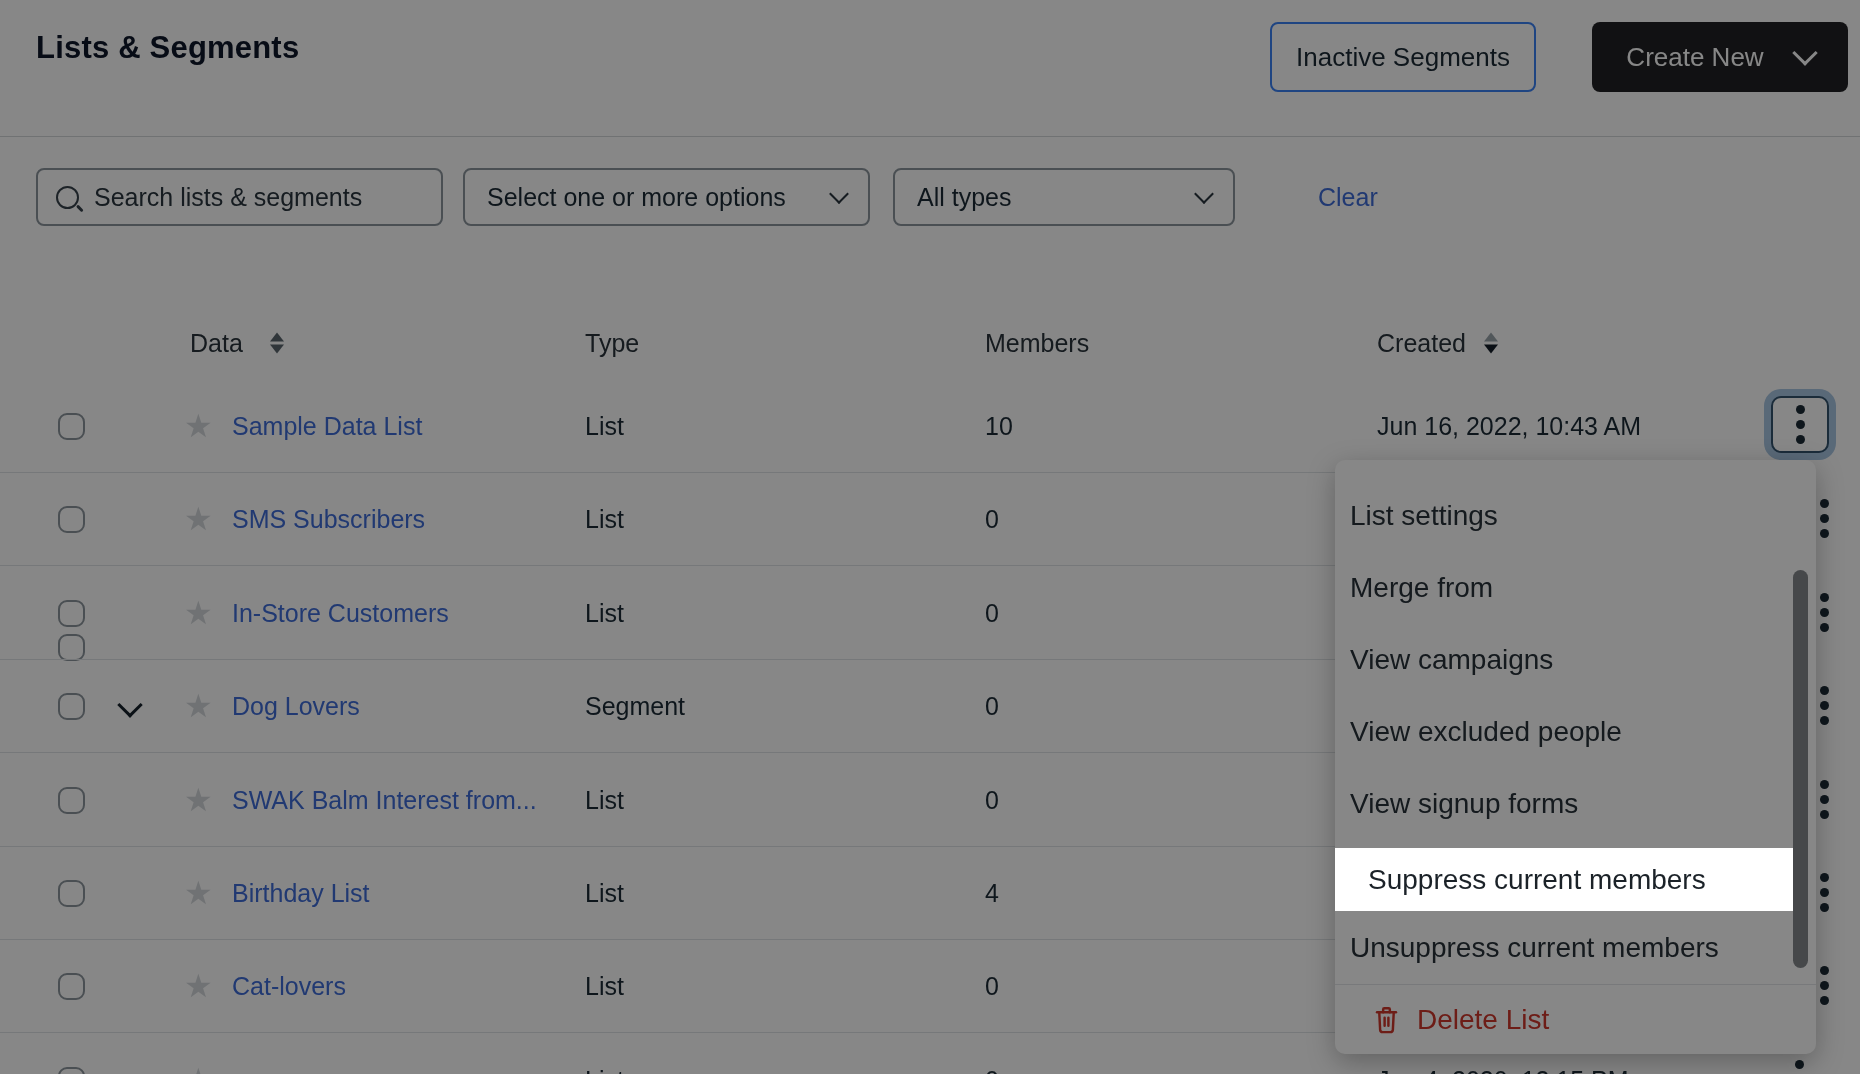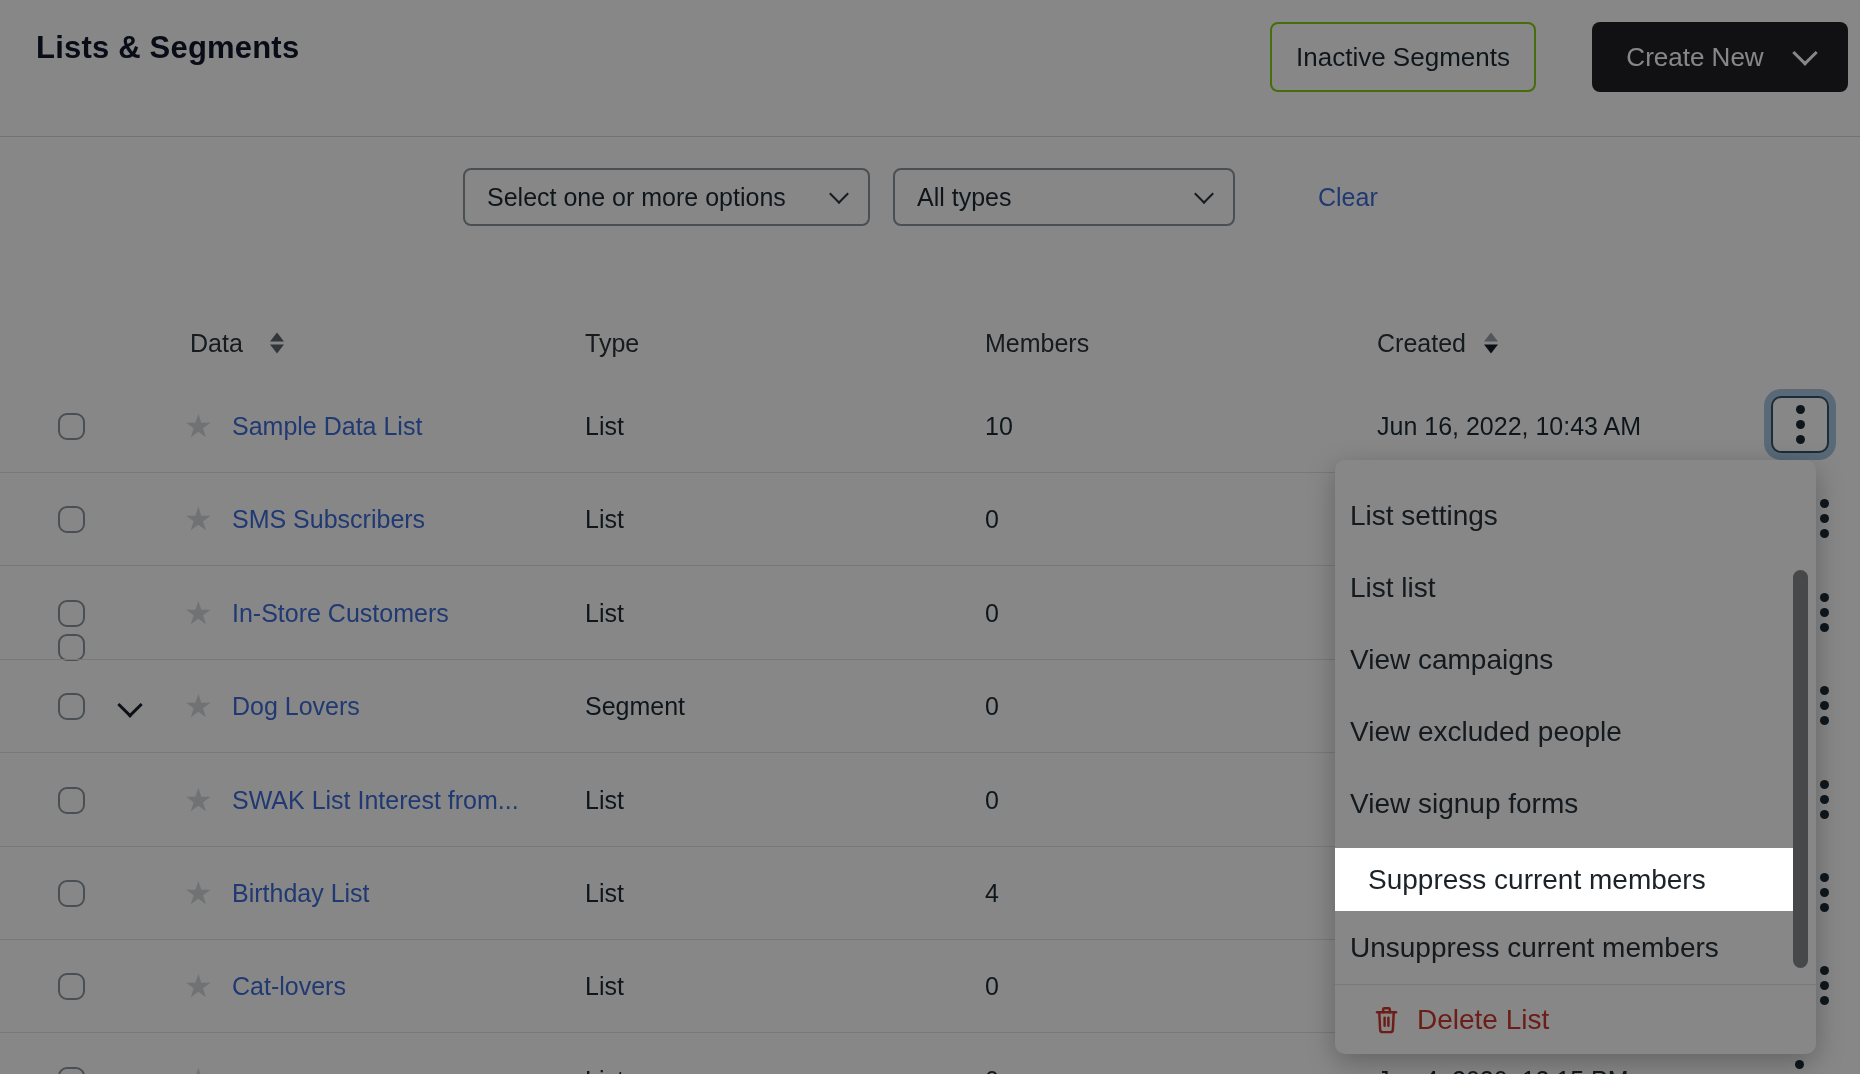--- a/index.html
+++ b/index.html
@@ -3,21 +3,21 @@
 <meta charset="utf-8">
 <style>
   html,body{margin:0;padding:0;}
   body{font-family:"Liberation Sans","DejaVu Sans",sans-serif;}
   .stage{position:relative;width:1860px;height:1074px;overflow:hidden;background:#ffffff;}
 
   
   .page-title{position:absolute;left:36px;top:30px;font-size:31px;font-weight:700;color:#0f172a;letter-spacing:.2px;}
   .hdr-divider{position:absolute;left:0;top:136px;width:1860px;height:1px;background:#d4d7da;}
   .btn{position:absolute;top:22px;height:70px;border-radius:8px;display:flex;align-items:center;justify-content:center;font-size:26px;box-sizing:border-box;cursor:pointer;}
-  .btn-outline{left:1270px;width:266px;background:#ffffff;border:2px solid #84cc16;color:#1c2b36;}
+  .btn-outline{left:1270px;width:266px;background:#ffffff;border:2px solid #3b82f6;color:#1c2b36;}
   .btn-dark{left:1592px;width:256px;background:#202124;border:none;color:#ffffff;gap:32px;}
   .chev{display:inline-block;border-right:2.5px solid currentColor;border-bottom:2.5px solid currentColor;transform:rotate(45deg);}
   .chev-lg{width:15px;height:15px;border-width:3px;margin-top:-8px;}
 
   
   .field{position:absolute;top:168px;height:58px;border:2px solid #8d969d;border-radius:8px;box-sizing:border-box;display:flex;align-items:center;background:#ffffff;font-size:25px;color:#2b363f;}
   .search-box{left:36px;width:407px;padding-left:18px;gap:15px;}
   .search-glyph{position:relative;width:19px;height:19px;border:2.5px solid #38434c;border-radius:50%;flex:0 0 auto;}
   .search-glyph::after{content:"";position:absolute;width:8px;height:2.5px;background:#38434c;right:-7px;bottom:-3px;transform:rotate(45deg);border-radius:2px;}
   .select{justify-content:space-between;padding:0 22px;color:#1c2b36;}
@@ -70,20 +70,24 @@
   <div class="page-title">Lists &amp; Segments</div>
   <button class="btn btn-outline">
     <span>Inactive Segments</span>
   </button>
   <button class="btn btn-dark">
     <span>Create New</span>
     <span class="chev chev-lg"></span>
   </button>
   <div class="hdr-divider"></div>
 
+  <div class="field search-box">
+    <span class="search-glyph"></span>
+    <span>Search lists &amp; segments</span>
+  </div>
   <div class="field select select1">
     <span>Select one or more options</span>
     <span class="chev chev-sm"></span>
   </div>
   <div class="field select select2">
     <span>All types</span>
     <span class="chev chev-sm"></span>
   </div>
   <span class="clear-link">Clear</span>
 
@@ -161,21 +165,21 @@
           <i></i>
           <i></i>
           <i></i>
         </span>
       </span>
   </div>
 
   <div class="row" style="top:754px;">
     <span class="cb"></span>
     <span class="star">★</span>
-    <a class="name-link">SWAK List Interest from...</a>
+    <a class="name-link">SWAK Balm Interest from...</a>
     <span class="cell c-type">List</span>
     <span class="cell c-mem">0</span>
     <span class="kebab-peek">
         <span class="dots">
           <i></i>
           <i></i>
           <i></i>
         </span>
       </span>
   </div>
@@ -219,21 +223,21 @@
     <span class="cell c-date">Jun 4, 2020, 12:15 PM</span>
     <span class="kebab-peek" style="left:1795px;">
         <span class="dots">
           <i></i>
         </span>
       </span>
   </div>
 
   <div class="menu">
     <div class="menu-item">List settings</div>
-    <div class="menu-item">List list</div>
+    <div class="menu-item">Merge from</div>
     <div class="menu-item">View campaigns</div>
     <div class="menu-item">View excluded people</div>
     <div class="menu-item">View signup forms</div>
     <div class="menu-item">Suppress current members</div>
     <div class="menu-item">Unsuppress current members</div>
     <div class="menu-divider"></div>
     <div class="menu-delete">
       <svg width="27" height="29" viewBox="0 0 24 26" fill="none" stroke="#cf382c" stroke-width="2.2" stroke-linecap="round" stroke-linejoin="round">
         <path d="M3.5 6.5h17"></path>
         <path d="M9 6.5V4a1 1 0 0 1 1-1h4a1 1 0 0 1 1 1v2.5"></path>

